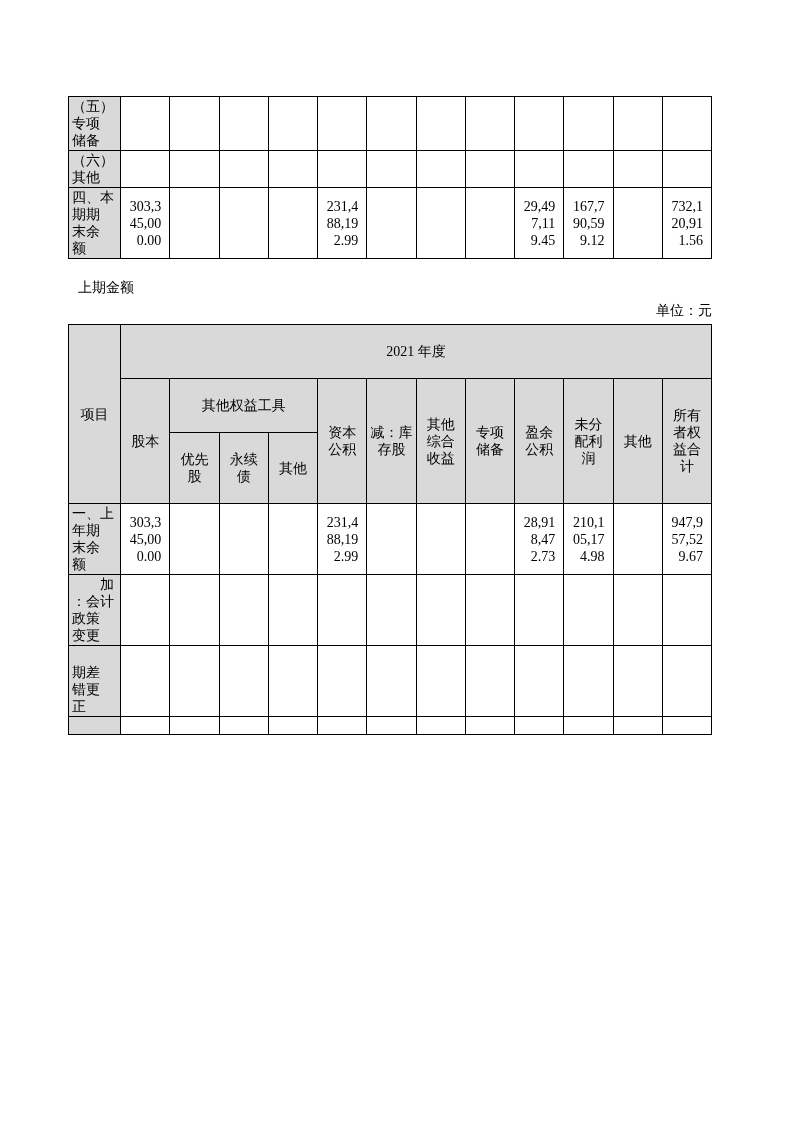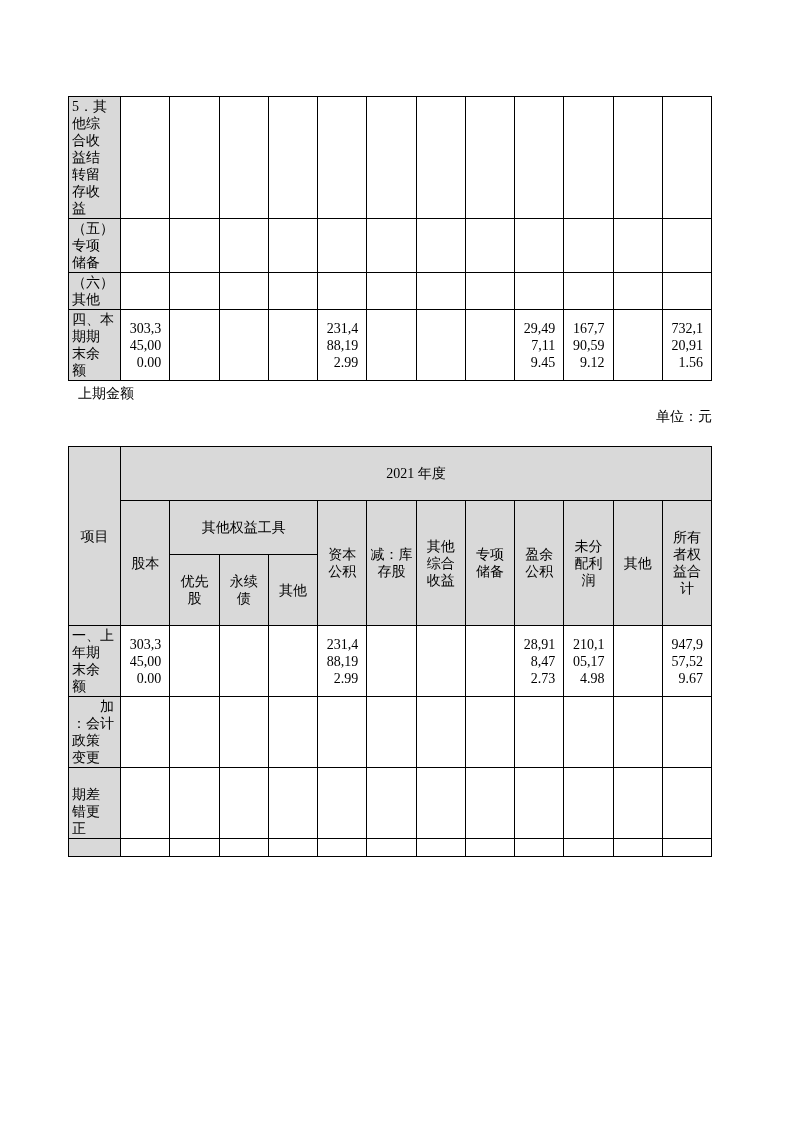--- a/index.html
+++ b/index.html
@@ -46,26 +46,26 @@
     text-align: center;
     white-space: pre-line;
     padding: 18px 2px;
   }
   tr.h1 { height: 26px; }
   tr.h2 { height: 25px; }
   tr.h3 { height: 56px; }
   tr.row-empty td { height: 15px; }
 
   .note-left {
-    margin: 4px 0 0 78px;
+    margin: 20px 0 0 78px;
     line-height: 18px;
   }
   .note-right {
     width: 644px;
-    margin: 5px 0 20px 68px;
+    margin: 5px 0 4px 68px;
     text-align: right;
     line-height: 18px;
   }
 </style>
 </head>
 <body>
 
 <div class="sheet">
 
   <table class="fin">
@@ -78,41 +78,20 @@
         <col>
         <col>
         <col>
         <col>
         <col>
         <col>
         <col>
         <col>
     </colgroup>
     <tbody id="t1-body">
-        <tr>
-          <td class="lbl">5．其
-他综
-合收
-益结
-转留
-存收
-益</td>
-          <td class="val"></td>
-          <td class="val"></td>
-          <td class="val"></td>
-          <td class="val"></td>
-          <td class="val"></td>
-          <td class="val"></td>
-          <td class="val"></td>
-          <td class="val"></td>
-          <td class="val"></td>
-          <td class="val"></td>
-          <td class="val"></td>
-          <td class="val"></td>
-        </tr>
         <tr>
           <td class="lbl">（五）
 专项
 储备</td>
           <td class="val"></td>
           <td class="val"></td>
           <td class="val"></td>
           <td class="val"></td>
           <td class="val"></td>
           <td class="val"></td>

